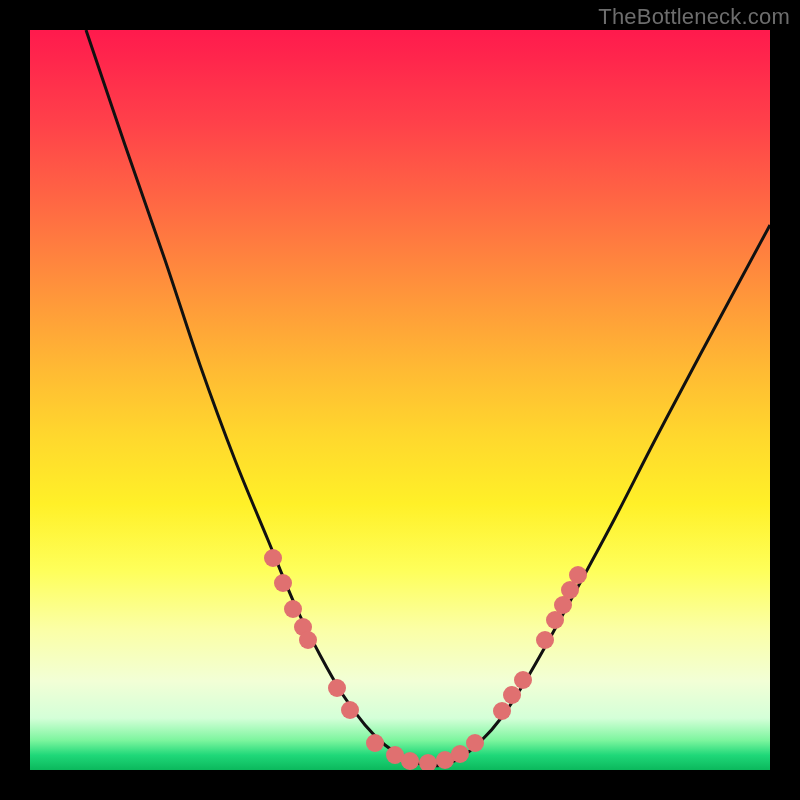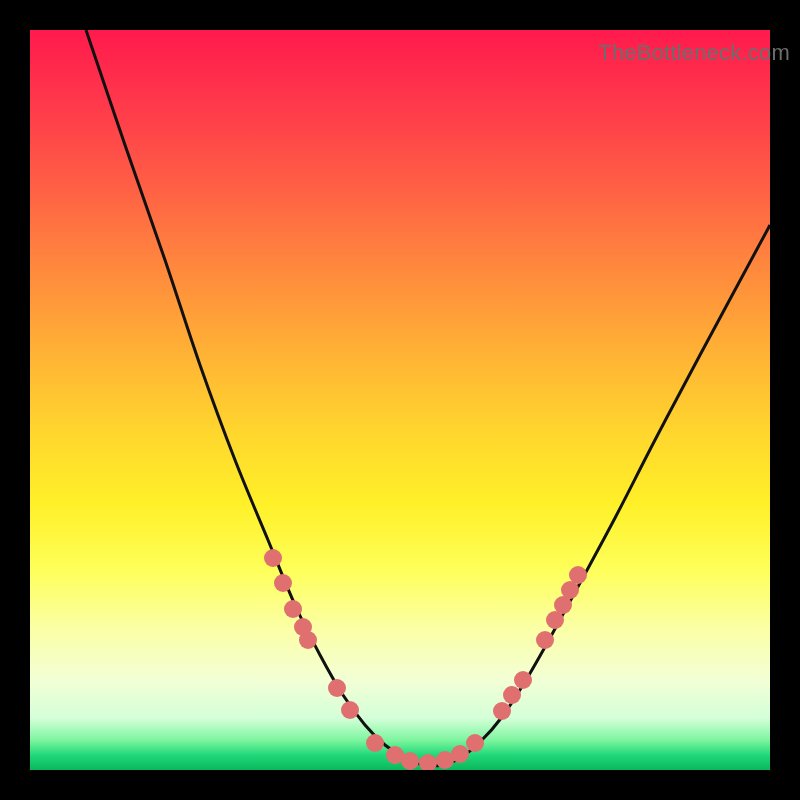--- a/index.html
+++ b/index.html
@@ -42,21 +42,20 @@
       #0bb85c 100%);
   }
   .watermark {
     position: absolute;
     top: 4px;
     right: 10px;
     color: #6d6d6d;
     font-size: 22px;
     font-weight: 500;
     letter-spacing: 0.2px;
-    margin-top: 36px;
   }
   svg.curve {
     position: absolute;
     left: 0;
     top: 0;
     width: 740px;
     height: 740px;
   }
 </style>
 </head>

